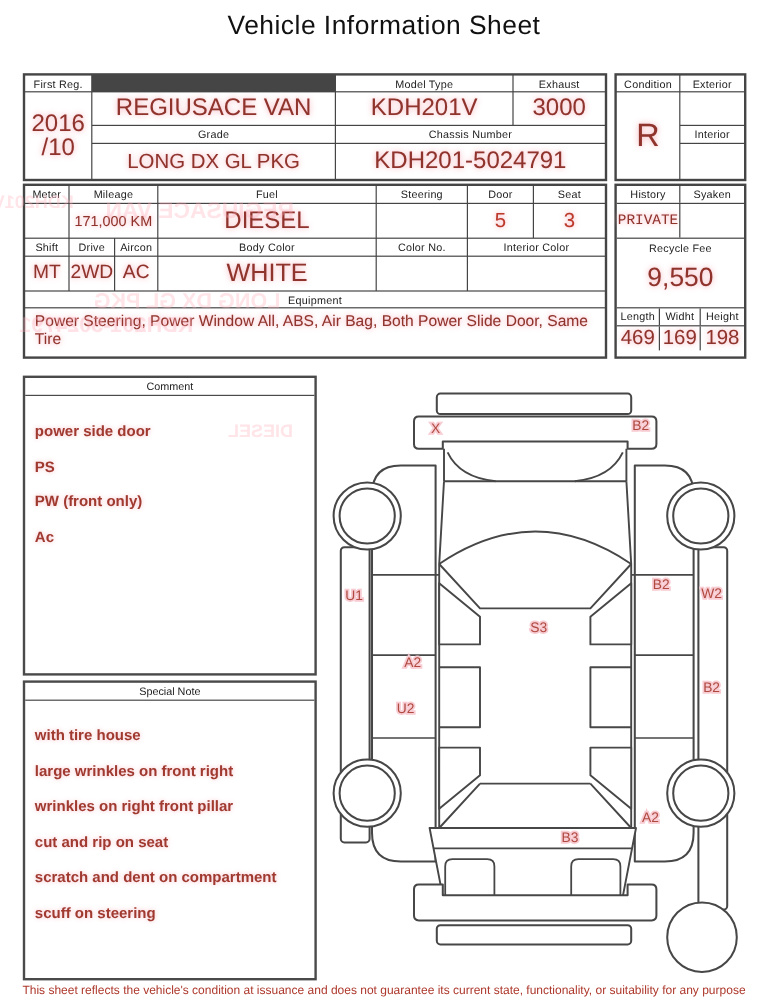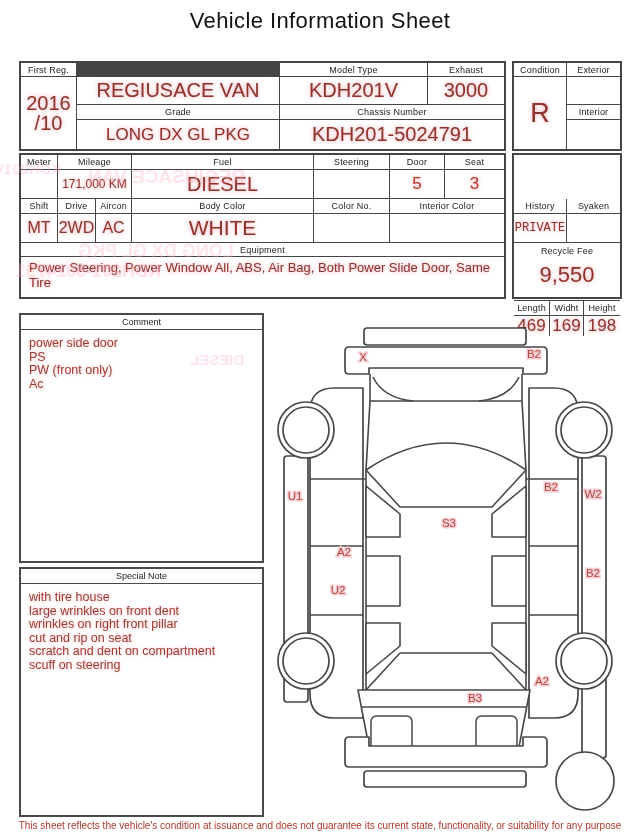--- a/index.html
+++ b/index.html
@@ -24,21 +24,21 @@
   .mbox{position:absolute;border:2px solid #454545;background:#fff;box-sizing:border-box;}
   .mrow{display:flex;border-bottom:1px solid #454545;box-sizing:border-box;}
   .mrow:last-child{border-bottom:none;}
   .mcell{display:flex;align-items:center;justify-content:center;box-sizing:border-box;height:100%;}
   .bl{border-left:1px solid #454545;}
   
   .nbox{position:absolute;border:2px solid #4a4a4a;background:#fff;box-sizing:border-box;}
   .nhead{height:14px;border-bottom:1px solid #4a4a4a;display:flex;align-items:center;
          justify-content:center;font-size:9px;color:#222;}
   .nbody{padding:6px 4px 0 8px;font-size:12.5px;line-height:12.6px;}
-  .nbody .note-line{color:#a03a30;text-shadow:0 0 4px #f5bcc4;margin:1px 0 .5px 0;}
+  .nbody .note-line{color:#a03a30;text-shadow:0 0 4px #f5bcc4;margin:17px 0 .5px 0;font-weight:bold;}
   
   .footer{position:absolute;top:820px;left:0;width:640px;text-align:center;
           font-size:10px;color:#ad382c;}
   
   .diagram{position:absolute;left:270px;top:312px;}
   .marker{font-family:"Liberation Sans",sans-serif;font-size:11.5px;fill:#b04a40;
           paint-order:stroke;stroke:#f7ccd3;stroke-width:3px;text-anchor:middle;}
   
   .ghost{position:absolute;color:#ffaebc;opacity:.33;transform:scaleX(-1);
          font-weight:bold;white-space:nowrap;pointer-events:none;filter:blur(.4px);}
@@ -104,21 +104,21 @@
     <div class="v s16" style="grid-area:4/2">2WD</div>
     <div class="v s16" style="grid-area:4/3">AC</div>
     <div class="v s21" style="grid-area:4/4">WHITE</div>
     <div style="grid-area:4/5"></div>
     <div style="grid-area:4/6/5/8"></div>
     <div class="hd" style="grid-area:5/1/6/8">Equipment</div>
     <div class="v s13 lefttxt" style="grid-area:6/1/7/8">Power Steering, Power Window  All, ABS, Air Bag, Both Power Slide Door, Same Tire</div>
   </div>
 
   <div class="mbox" style="left:512px;top:153px;width:110px;height:146px;">
-    <div class="mrow" style="height:15px;margin-top:44px;">
+    <div class="mrow" style="height:15px;">
       <div class="mcell hd" style="width:52px;">History</div>
       <div class="mcell hd bl" style="flex:1;">Syaken</div>
     </div>
     <div class="mrow" style="height:29px;font-family:Liberation Mono, monospace;">
       <div class="mcell v s12" style="width:52px;">PRIVATE</div>
       <div class="mcell bl" style="flex:1;"></div>
     </div>
     <div class="mrow" style="height:58px;flex-direction:column;align-items:center;">
       <div class="hd" style="margin-top:3px;">Recycle Fee</div>
       <div class="v s22" style="margin-top:6px;">9,550</div>
@@ -142,21 +142,21 @@
         <div class="note-line">PS</div>
         <div class="note-line">PW (front only)</div>
         <div class="note-line">Ac</div>
       </div>
   </div>
 
   <div class="nbox" style="left:19px;top:567px;width:245px;height:250px;">
     <div class="nhead">Special Note</div>
     <div class="nbody">
         <div class="note-line">with tire house</div>
-        <div class="note-line">large wrinkles on front dent</div>
+        <div class="note-line">large wrinkles on front right</div>
         <div class="note-line">wrinkles on right front pillar</div>
         <div class="note-line">cut and rip on seat</div>
         <div class="note-line">scratch and dent on compartment</div>
         <div class="note-line">scuff on steering</div>
       </div>
   </div>
 
   <svg class="diagram" width="370" height="505" viewBox="270 312 370 505">
     <g fill="#ffffff" stroke="#474747" stroke-width="1.7" stroke-linejoin="round">
       <rect x="284" y="456" width="24" height="246" rx="3"></rect>

